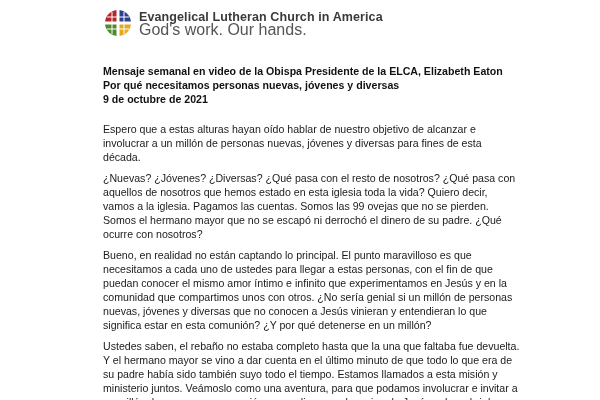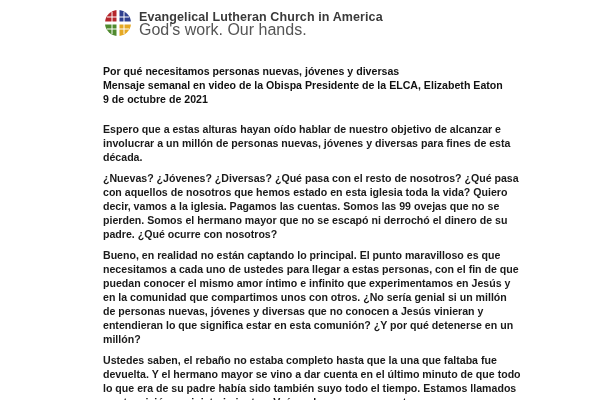--- a/index.html
+++ b/index.html
@@ -4,21 +4,21 @@
 <style>
   html, body { margin: 0; padding: 0; background: #ffffff; }
   body { width: 600px; height: 400px; overflow: hidden; position: relative; font-family: "Liberation Sans", "DejaVu Sans", sans-serif; color: #111; }
   .header { position: absolute; left: 103px; top: 8px; display: flex; align-items: center; }
   .logo { width: 30px; height: 30px; margin-right: 6px; }
   .org { display: flex; flex-direction: column; }
   .org-name { font-size: 12.5px; font-weight: bold; color: #3a3a3a; line-height: 14px; letter-spacing: 0.1px; }
   .tagline { font-size: 16px; color: #555; line-height: 12px; }
   .titles { position: absolute; left: 103px; top: 64px; font-size: 10.6px; font-weight: bold; line-height: 14px; color: #111; }
   .body { position: absolute; left: 103px; top: 122px; width: 430px; font-size: 10.6px; line-height: 14px; color: #1a1a1a; }
-  .body p { margin: 0 12px 7px 0; font-weight: bold; }
+  .body p { margin: 0 12px 7px 0; }
 </style>
 </head>
 <body>
 
 <div class="header">
   <svg class="logo" viewBox="0 0 30 30">
     <circle cx="15" cy="15" r="14" fill="#fff"></circle>
     <path d="M15 15 L15 2 A13 13 0 0 0 2 15 Z" fill="#b5262b"></path>
     <path d="M15 15 L28 15 A13 13 0 0 0 15 2 Z" fill="#2f3f8f"></path>
     <path d="M15 15 L2 15 A13 13 0 0 0 15 28 Z" fill="#4f8a2e"></path>
@@ -27,22 +27,22 @@
     <rect x="1" y="13.5" width="28" height="3" fill="#fff"></rect>
     <path d="M4 9 L26 9 M4 21 L26 21 M9 4 L9 26 M21 4 L21 26" stroke="#fff" stroke-width="1"></path>
   </svg>
   <div class="org">
     <span class="org-name">Evangelical Lutheran Church in America</span>
     <span class="tagline">God's work. Our hands.</span>
   </div>
 </div>
 
 <div class="titles">
+  <div>Mensaje semanal en video de la Obispa Presidente de la ELCA, Elizabeth Eaton</div>
   <div>Por qué necesitamos personas nuevas, jóvenes y diversas</div>
-  <div>Mensaje semanal en video de la Obispa Presidente de la ELCA, Elizabeth Eaton</div>
   <div>9 de octubre de 2021</div>
 </div>
 
 <div class="body">
   <p>Espero que a estas alturas hayan oído hablar de nuestro objetivo de alcanzar e involucrar a un millón de personas nuevas, jóvenes y diversas para fines de esta década.</p>
   <p>¿Nuevas? ¿Jóvenes? ¿Diversas? ¿Qué pasa con el resto de nosotros? ¿Qué pasa con aquellos de nosotros que hemos estado en esta iglesia toda la vida? Quiero decir, vamos a la iglesia. Pagamos las cuentas. Somos las 99 ovejas que no se pierden. Somos el hermano mayor que no se escapó ni derrochó el dinero de su padre. ¿Qué ocurre con nosotros?</p>
   <p>Bueno, en realidad no están captando lo principal. El punto maravilloso es que necesitamos a cada uno de ustedes para llegar a estas personas, con el fin de que puedan conocer el mismo amor íntimo e infinito que experimentamos en Jesús y en la comunidad que compartimos unos con otros. ¿No sería genial si un millón de personas nuevas, jóvenes y diversas que no conocen a Jesús vinieran y entendieran lo que significa estar en esta comunión? ¿Y por qué detenerse en un millón?</p>
   <p>Ustedes saben, el rebaño no estaba completo hasta que la una que faltaba fue devuelta. Y el hermano mayor se vino a dar cuenta en el último minuto de que todo lo que era de su padre había sido también suyo todo el tiempo. Estamos llamados a esta misión y ministerio juntos. Veámoslo como una aventura, para que podamos involucrar e invitar a un millón de personas nuevas, jóvenes y diversas al camino de Jesús y descubrir la comunidad, la justicia y el amor.</p>
 
 </div>

